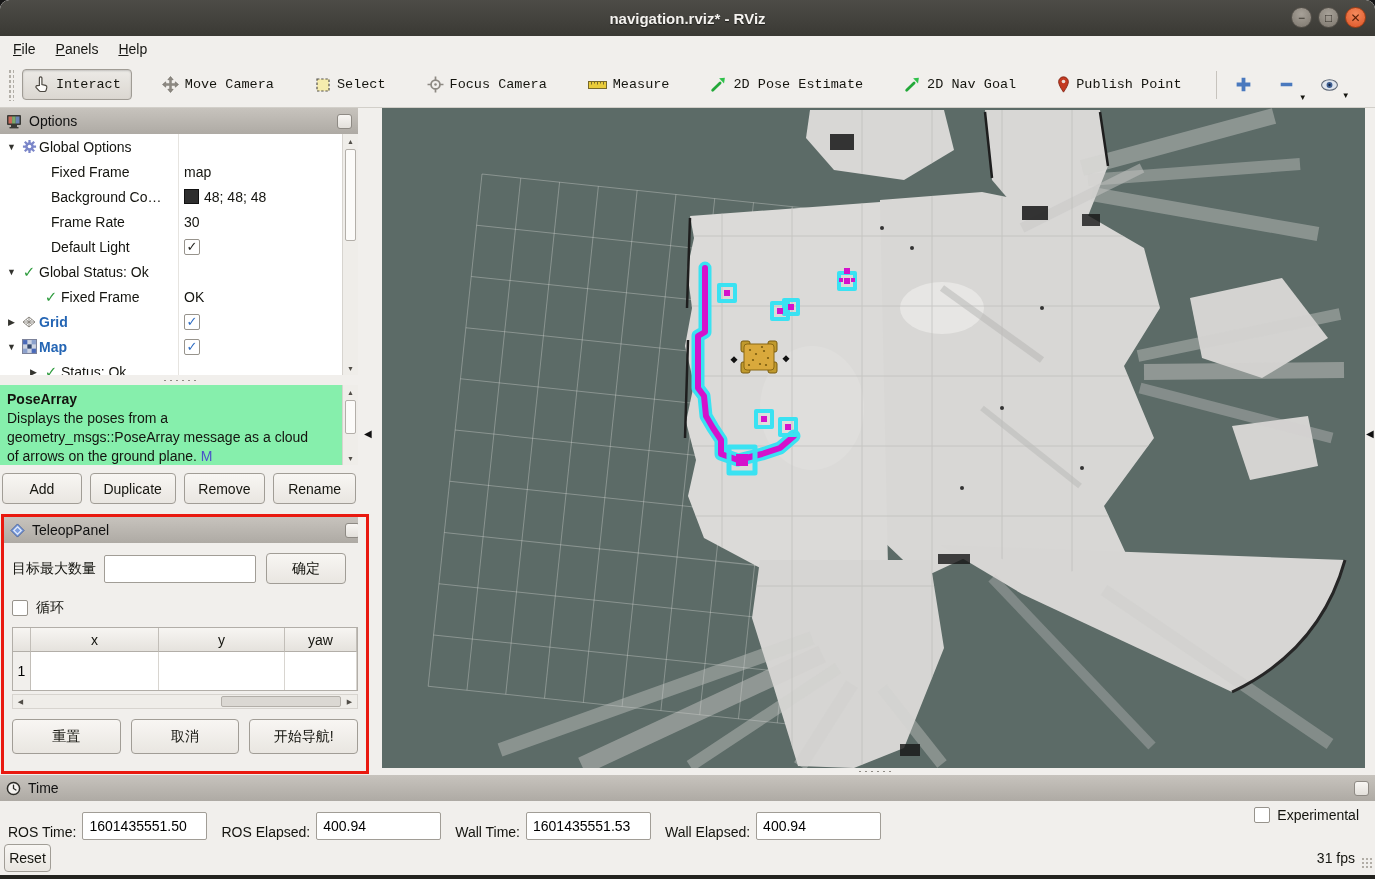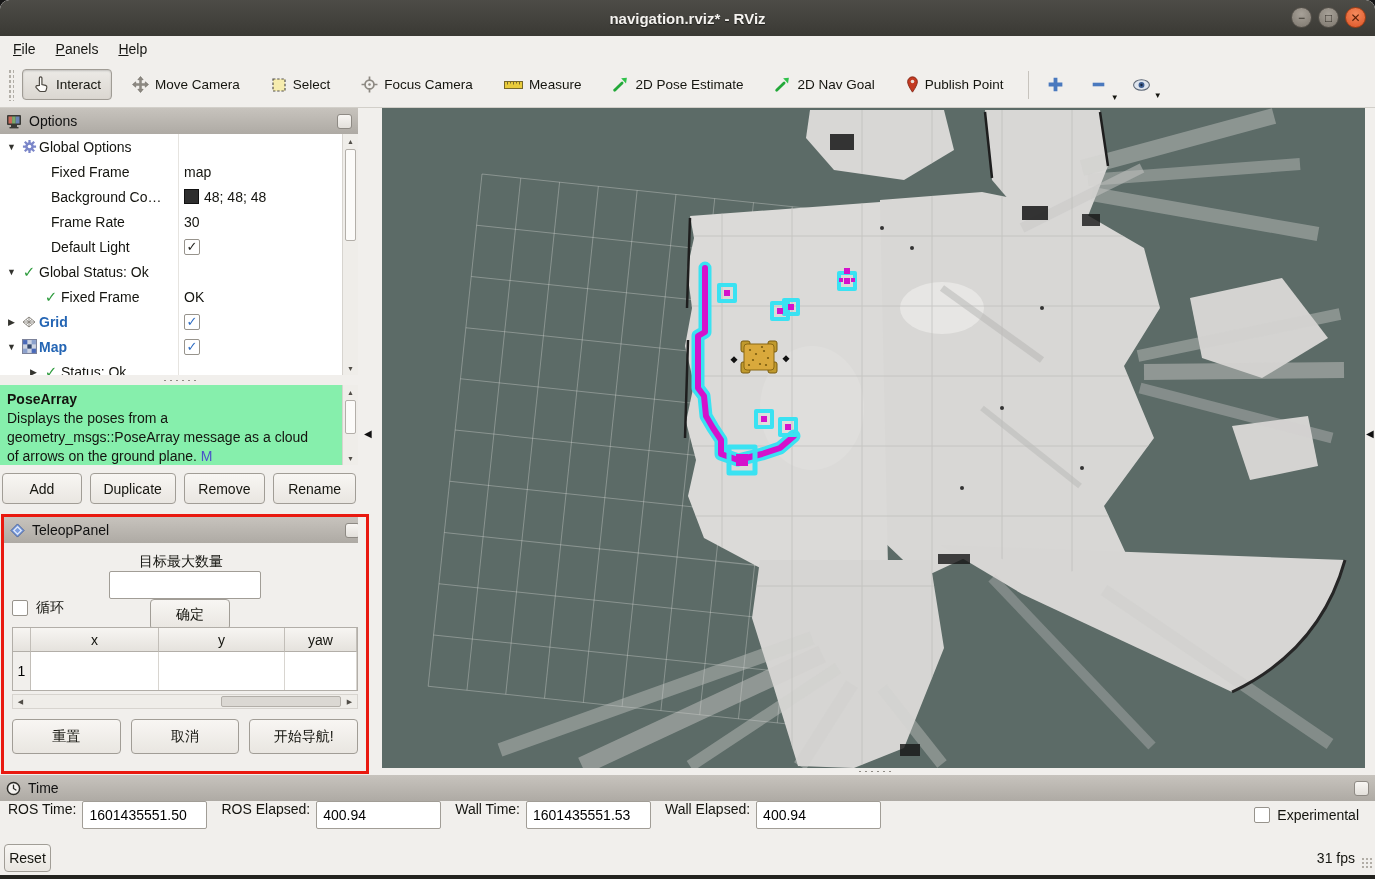--- a/index.html
+++ b/index.html
@@ -20,22 +20,22 @@
   
   .menubar{position:absolute;top:36px;left:0;right:0;height:26px;display:flex;align-items:center;
     gap:20px;padding-left:13px;font-size:14px;color:#161613;background:#f1efec;}
   .menu-item{cursor:default;}
 
   
   .toolbar{position:absolute;top:62px;left:0;right:0;height:46px;background:#f1efec;
     border-bottom:1px solid #d2cfc9;display:flex;align-items:center;padding-left:8px;}
   .drag-handle{width:6px;height:32px;margin-right:8px;
     background-image:radial-gradient(#b3afa8 1px,transparent 1.3px);background-size:4px 5px;}
-  .tool{display:flex;align-items:center;gap:6px;padding:6px 10px;margin-right:9px;font-size:13.5px;
-    color:#15150f;border:1px solid transparent;border-radius:4px;white-space:nowrap;}
+  .tool{display:flex;align-items:center;gap:6px;padding:6px 10px;margin-right:19px;font-size:13.5px;
+    color:#15150f;border:1px solid transparent;border-radius:4px;white-space:nowrap;font-family:Liberation Mono, monospace;}
   .tool.active{background:linear-gradient(#eceae6,#dbd7d1);border-color:#a09c95;box-shadow:inset 0 1px 2px rgba(0,0,0,.18);}
   .tsep{width:1px;height:28px;background:#c7c3bd;margin:0 12px 0 4px;}
   .ticon{display:flex;align-items:center;justify-content:center;}
   .tool-extra{position:relative;padding:4px 5px;margin-right:14px;}
   .caret{position:absolute;right:-6px;bottom:-4px;font-size:8px;color:#15150f;}
 
   
   .mainrow{position:absolute;top:108px;left:0;width:1375px;height:667px;background:#f1efec;}
 
   
@@ -74,21 +74,21 @@
   .desc .lnk{color:#4a52c8;}
 
   .btnrow{position:absolute;left:2px;top:365px;width:354px;display:flex;gap:8px;}
   .btn{background:linear-gradient(#f8f6f3,#e9e6e1);border:1px solid #a19d96;border-radius:4px;
     font-size:14px;color:#15150f;display:flex;align-items:center;justify-content:center;height:31px;}
 
   
   .highlight-box{position:absolute;left:1px;top:406px;width:368px;height:260px;border:3px solid #e9190f;
     pointer-events:none;z-index:6;}
   .teleop{position:absolute;left:4px;top:409px;width:362px;height:254px;background:#f1efec;overflow:hidden;}
-  .tp-row1{position:absolute;left:8px;top:36px;right:8px;display:flex;align-items:center;flex-direction:column;}
+  .tp-row1{position:absolute;left:8px;top:36px;right:8px;display:flex;align-items:center;}
   .tp-label{font-size:14px;color:#14140f;margin-right:8px;}
   .tinput{background:#fff;border:1px solid #a19d96;border-radius:2px;height:28px;font-size:14px;padding:0 6px;}
   .tp-table{position:absolute;left:8px;top:110px;width:346px;border:1px solid #b2aea8;background:#fff;}
   .tp-hrow{display:flex;height:24px;}
   .tp-hcell{background:linear-gradient(#f7f5f2,#e5e2dd);border-right:1px solid #c2beb8;border-bottom:1px solid #b2aea8;
     font-size:14px;color:#14140f;display:flex;align-items:center;justify-content:center;}
   .tp-brow{display:flex;height:38px;}
   .tp-idx{background:#f1efec;border-right:1px solid #c2beb8;font-size:14px;display:flex;align-items:center;justify-content:center;}
   .tp-cell{border-right:1px solid #d8d5d0;background:#fff;}
   .sb-h{position:absolute;left:8px;top:177px;width:346px;height:15px;background:#efede9;border:1px solid #d7d4cf;}
@@ -104,21 +104,21 @@
   .view-bottom{position:absolute;left:382px;top:660px;width:983px;height:7px;background:#f1efec;
     display:flex;align-items:center;justify-content:center;}
   .rstrip{position:absolute;right:0;top:0;width:10px;height:667px;background:#f1efec;}
   .rstrip .arr{left:1px;}
 
   
   .time-header{position:absolute;top:775px;left:0;right:0;height:26px;
     background:linear-gradient(#c7c3bd,#aeaaa4);display:flex;align-items:center;gap:7px;padding:0 6px;
     font-size:14px;color:#111;}
   .time-fields{position:absolute;top:801px;left:0;right:0;height:39px;background:#f1efec;
-    display:flex;align-items:flex-start;padding-left:8px;font-size:14px;color:#14140f;}
+    display:flex;align-items:flex-end;padding-left:8px;font-size:14px;color:#14140f;}
   .tf-label{margin-right:6px;white-space:nowrap;}
   .tf-input{width:125px;margin-right:14px;height:28px;}
   .experimental{position:absolute;right:16px;top:807px;display:flex;align-items:center;gap:7px;font-size:14px;color:#14140f;padding-left:24px;}
 
   
   .statusbar{position:absolute;top:840px;left:0;right:0;height:35px;background:#f1efec;
     display:flex;align-items:center;padding-left:4px;font-size:14px;color:#14140f;}
   .reset-btn{width:47px;height:28px;margin-right:10px;}
   .status-text{white-space:nowrap;}
   .fps{position:absolute;right:20px;font-size:14px;}

